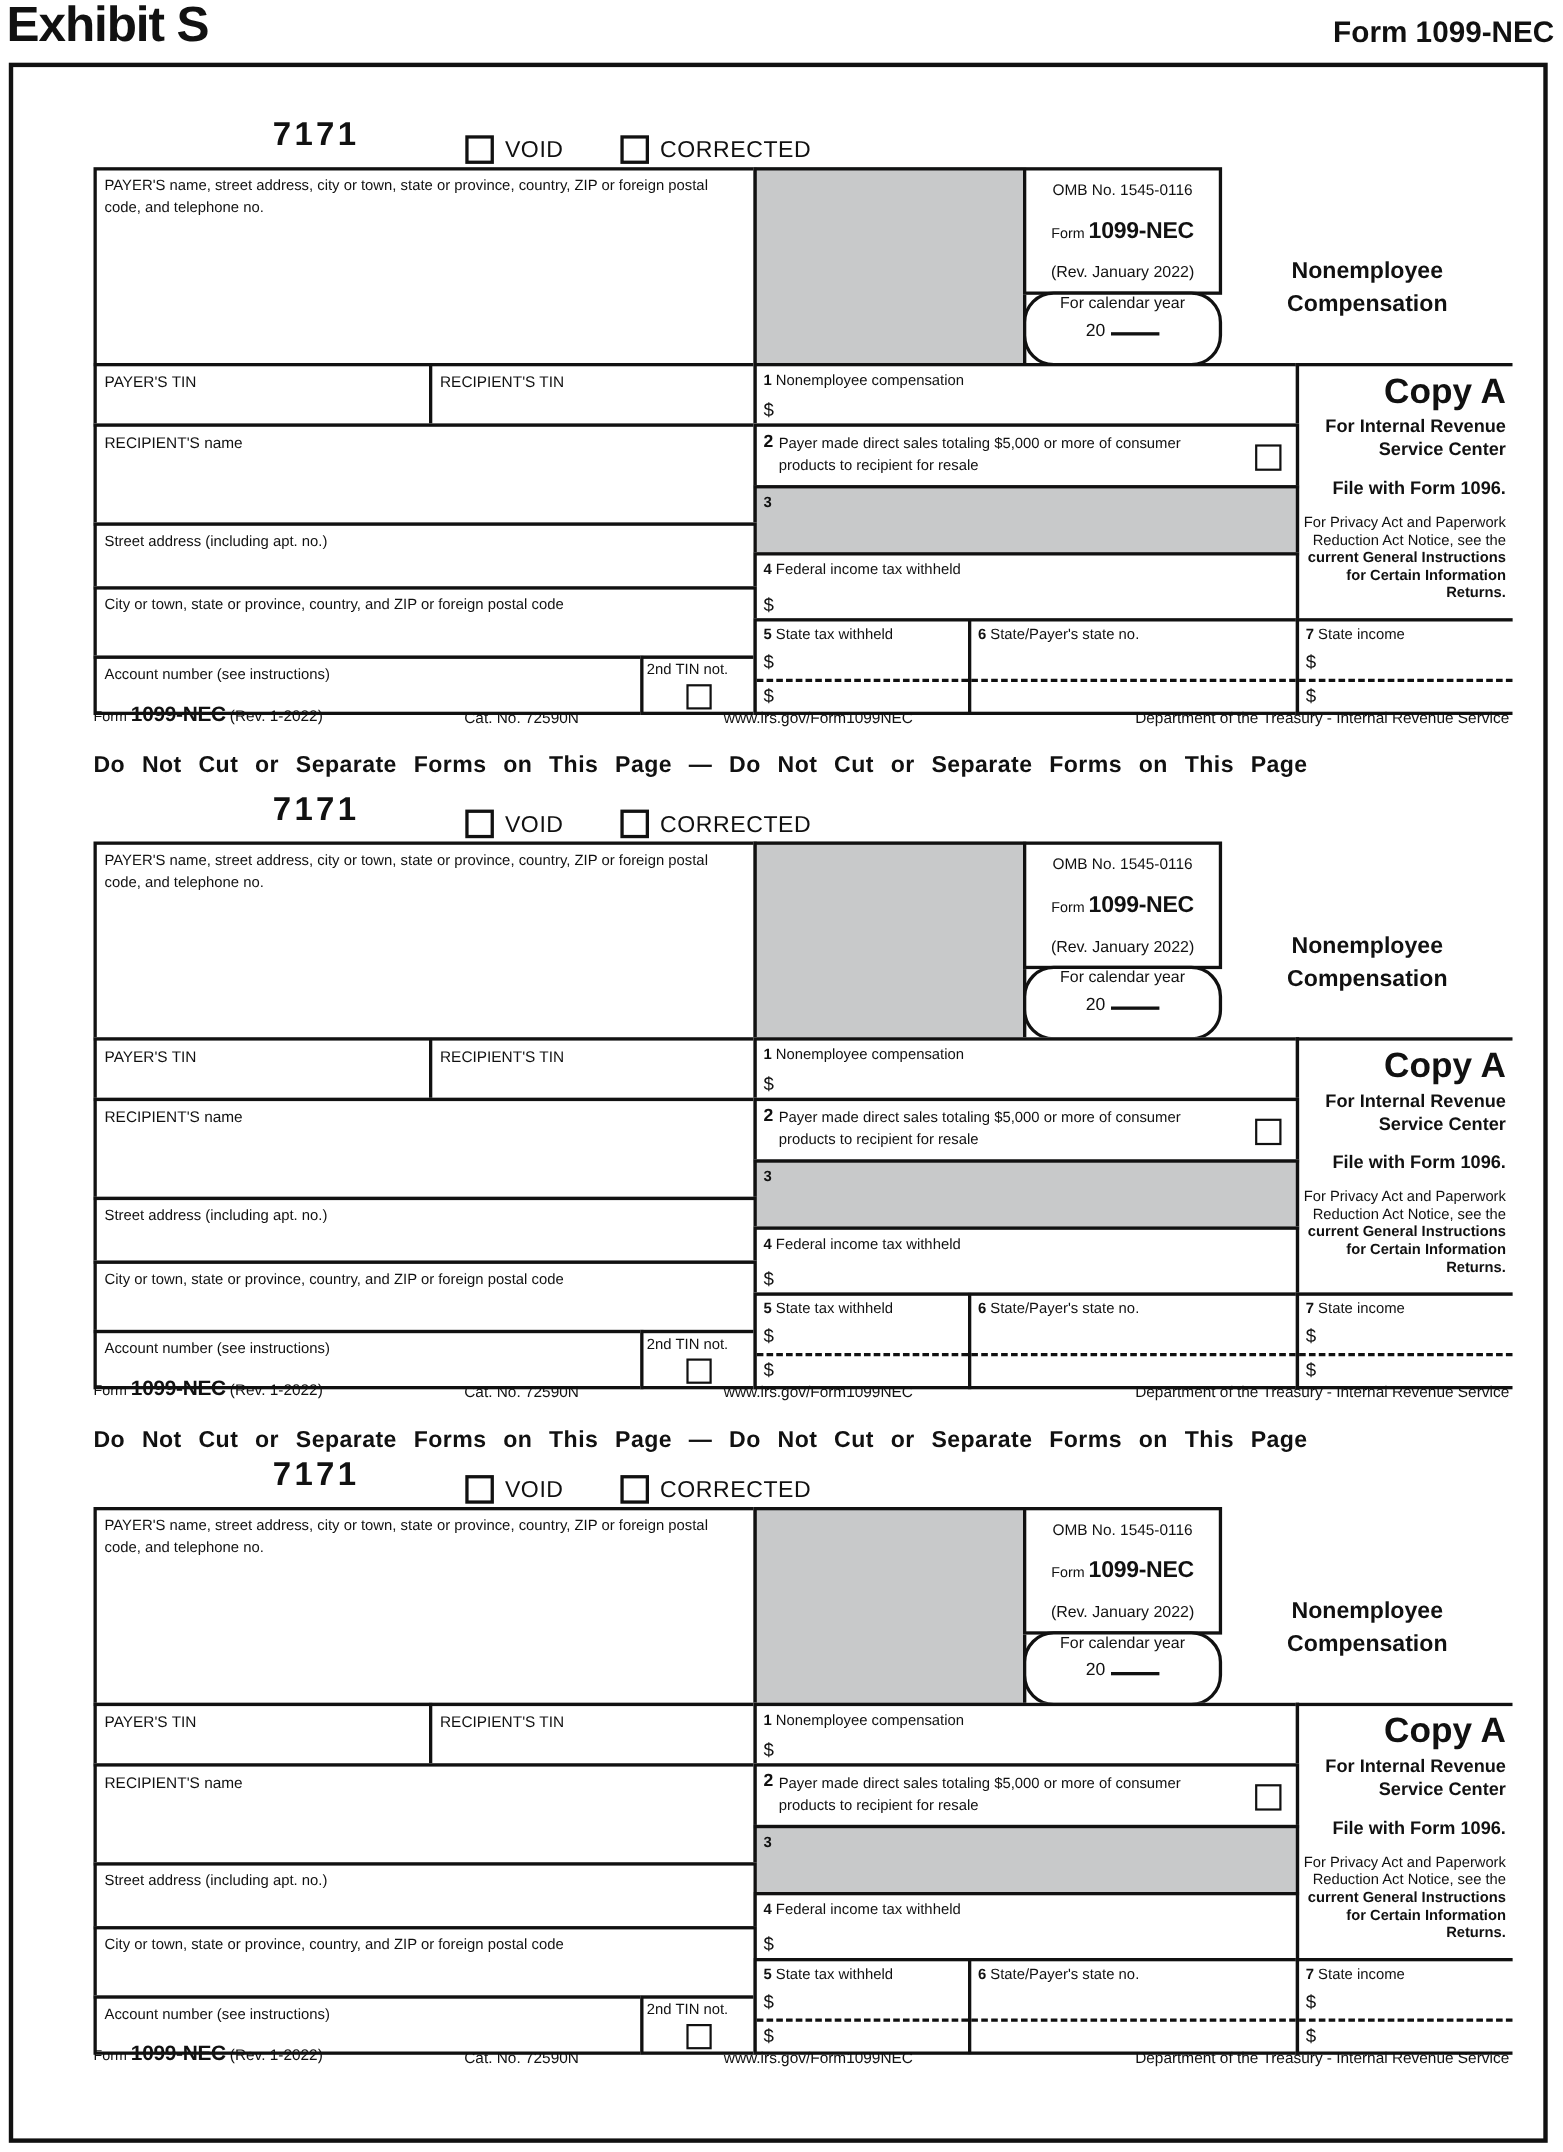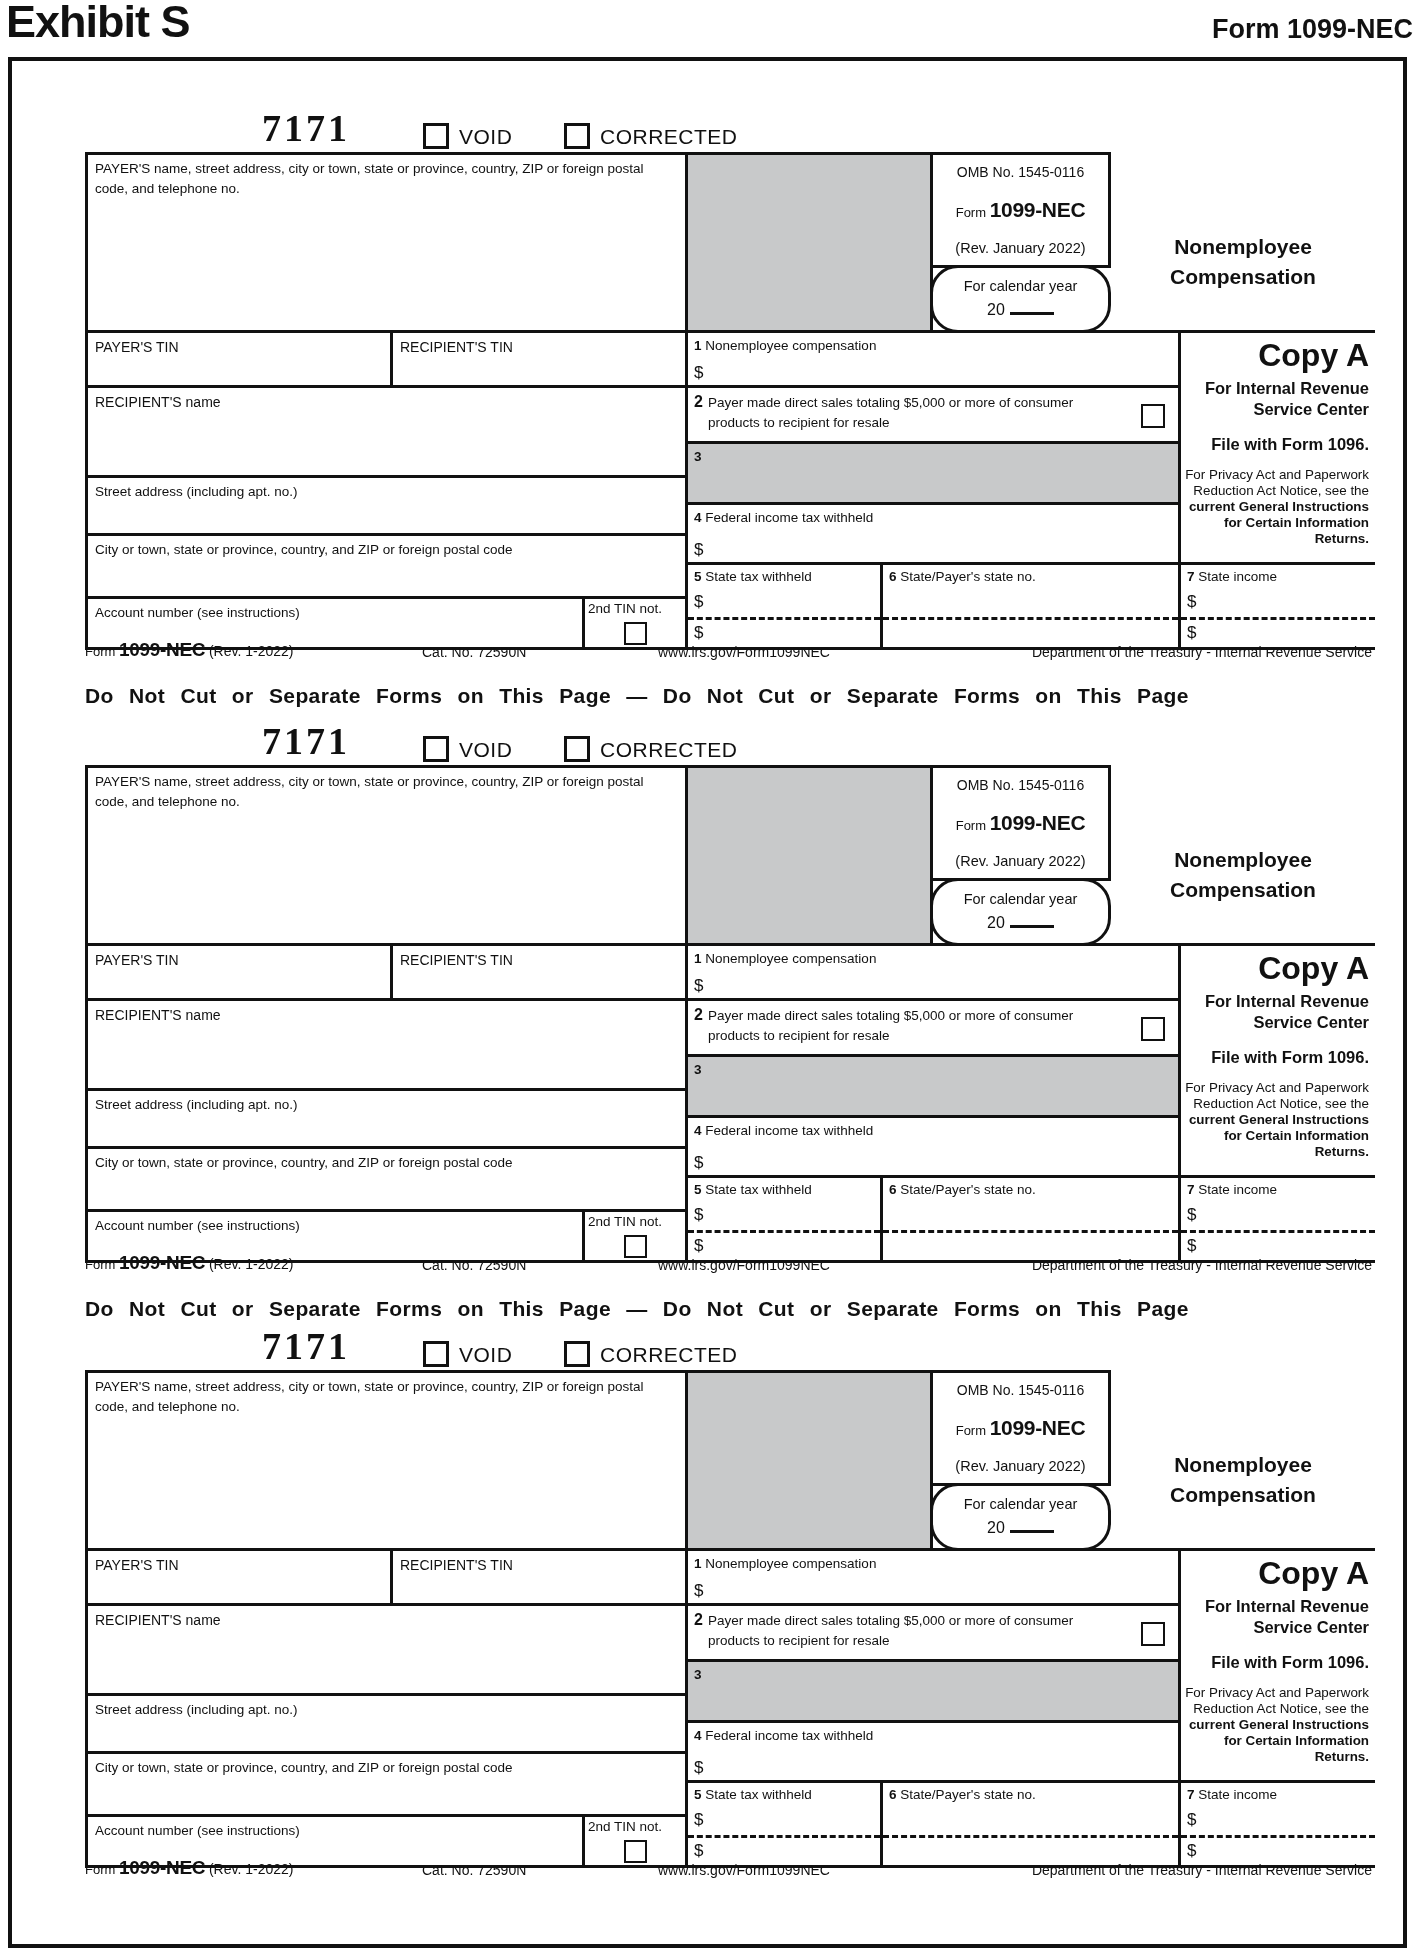--- a/index.html
+++ b/index.html
@@ -6,33 +6,33 @@
   body{font-family:"Liberation Sans", sans-serif;color:#111;-webkit-font-smoothing:antialiased;}
   .page{position:relative;width:1421px;height:1956px;background:#fff;overflow:hidden;}
   .exhibit-title{position:absolute;left:6px;top:-4px;font-size:45px;font-weight:bold;letter-spacing:-1px;}
   .form-ref{position:absolute;right:8px;top:14px;font-size:27px;font-weight:bold;}
   .page-border{position:absolute;left:8px;top:57px;width:1399px;height:1891px;border:4px solid #111;box-sizing:border-box;}
   .form-copy{position:absolute;left:85px;width:1292px;height:582px;}
   .cell{position:absolute;border:3px solid #111;box-sizing:border-box;background:#fff;}
   .shaded{background:#c8c9ca;}
   .lbl{font-size:13.5px;line-height:1.45;}
   .pad{padding:4px 7px;}
-  .code7171{position:absolute;left:177px;top:2px;font-family:Liberation Serif, serif;font-weight:600;font-size:38px;letter-spacing:3px;}
+  .code7171{position:absolute;left:163px;top:2px;font-family:Liberation Sans, sans-serif;font-weight:600;font-size:30px;letter-spacing:3px;}
   .chk{position:absolute;border:3px solid #111;background:#fff;box-sizing:border-box;}
   .chk.small{border-width:2px;}
   .hdr-lbl{position:absolute;font-size:21px;letter-spacing:0.5px;}
   .boxnum{font-weight:bold;}
   .dollar{position:absolute;left:6px;font-size:17px;}
   .dashline{position:absolute;left:0;width:100%;border-top:3px dashed #111;}
   .omb-upper{display:flex;flex-direction:column;justify-content:space-between;align-items:center;text-align:center;padding:9px 2px;}
   .omb-line1{font-size:14px;}
   .omb-line2{font-size:13px;}
   .omb-line2 .bigname{font-size:21px;font-weight:bold;letter-spacing:-0.3px;}
   .omb-line3{font-size:14.5px;}
-  .omb-lower{text-align:center;padding-top:10px;border-radius:28px;}
+  .omb-lower{text-align:center;padding-top:0;border-radius:28px;}
   .cal-line1{font-size:14.5px;}
   .cal-line2{font-size:16px;margin-top:5px;}
   .yr-blank{display:inline-block;width:44px;height:13px;border-bottom:3px solid #111;margin-left:5px;}
   .nec-title{position:absolute;left:1030px;top:128px;width:256px;text-align:center;font-size:21px;font-weight:bold;line-height:1.45;}
   .copy-col{text-align:right;padding:4px 6px 0 2px;}
   .copy-a{font-size:32px;font-weight:bold;margin-bottom:4px;}
   .copy-for{font-size:16.5px;font-weight:bold;line-height:1.3;}
   .copy-file{font-size:16.5px;font-weight:bold;margin-top:14px;}
   .privacy{font-size:13.4px;line-height:1.2;margin-top:13px;}
   .footerline{position:absolute;left:0px;top:533px;width:1290px;height:26px;font-size:14px;}

